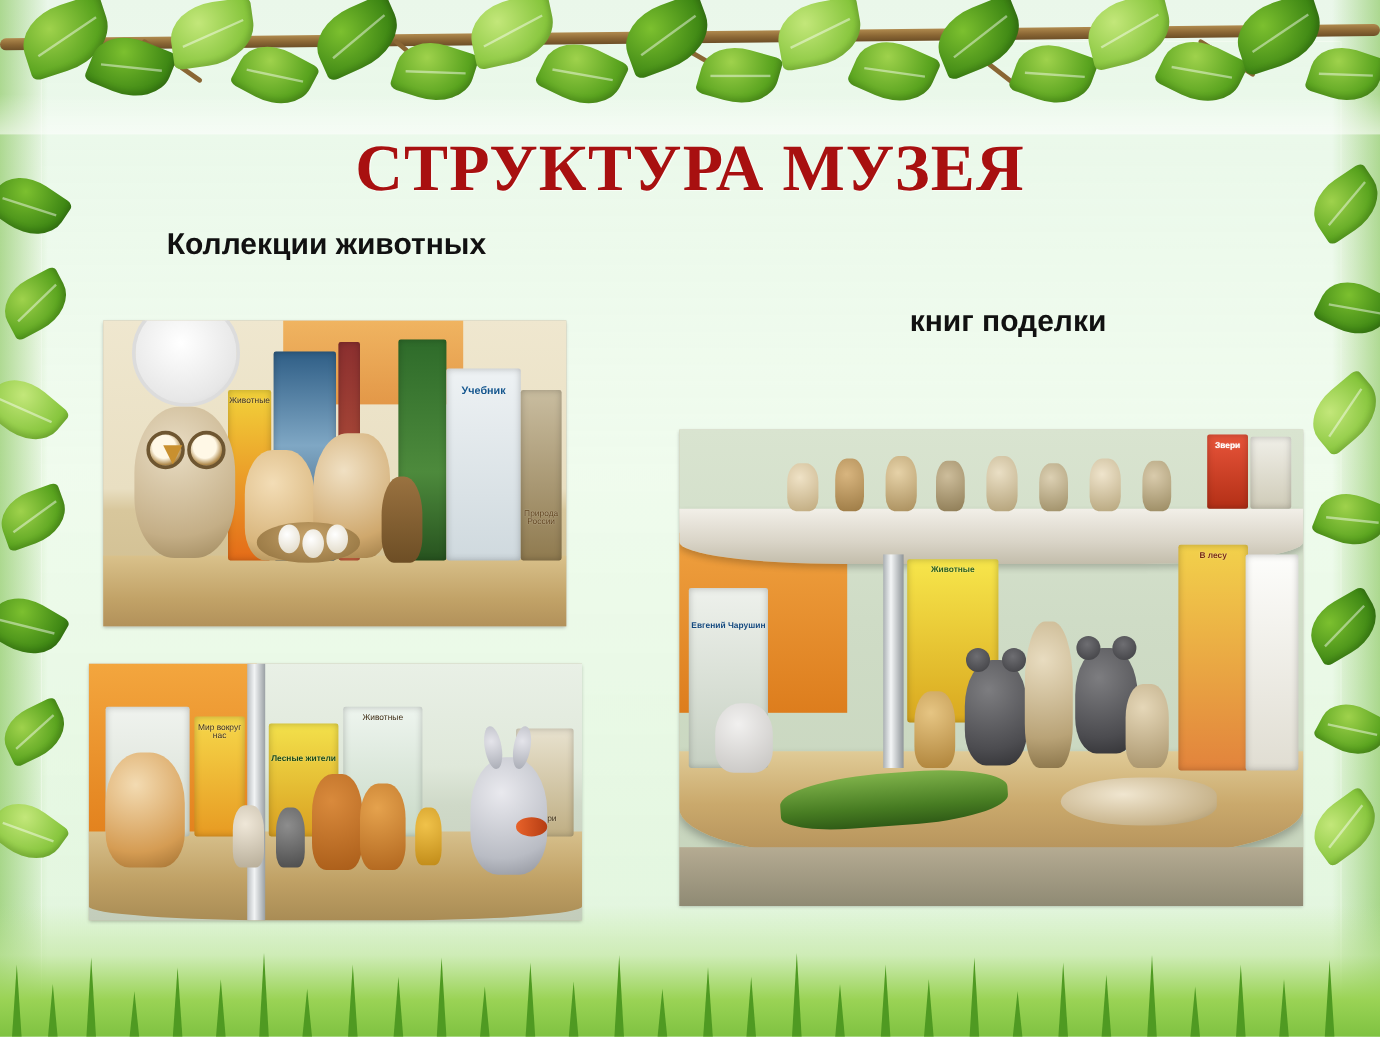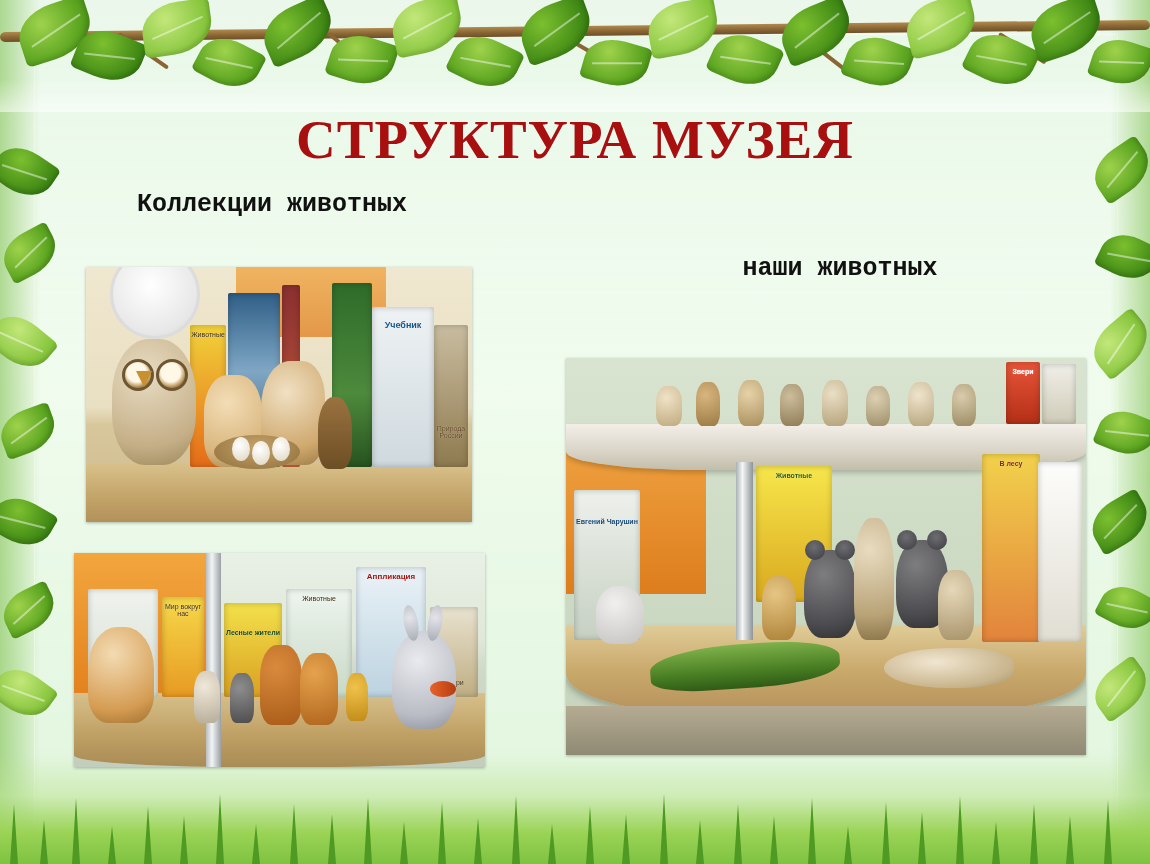--- a/index.html
+++ b/index.html
@@ -119,21 +119,21 @@
     font-family: "Liberation Serif", serif;
     font-size: 55px;
     font-weight: bold;
     color: #a81010;
     letter-spacing: 1px;
     text-shadow: 1px 1px 0 rgba(255,255,255,0.6);
   }
 
   .caption {
     position: absolute;
-    font-family: Liberation Mono, monospace;
+    font-family: Liberation Sans, sans-serif;
     font-size: 25px;
     font-weight: bold;
     color: #111111;
     line-height: 1.34;
     text-align: center;
   }
   #caption-left {
     left: 92px; top: 188px;
     width: 360px;
   }
@@ -407,21 +407,21 @@
     <div class="blade" style="left:1104px;border-bottom-width:64px;"></div>
   </div>
 
   <div class="title">СТРУКТУРА МУЗЕЯ</div>
 
   <div class="caption" id="caption-left">
     <div>Коллекции животных</div>
   </div>
 
   <div class="caption" id="caption-right">
-    <div>наши животных</div>
+    <div>книг поделки</div>
   </div>
 
   <div class="photo" id="photo-owl">
     <div class="scene">
       <div class="wall"></div>
       <div class="wallorange"></div>
       <div class="clock"></div>
       <div class="shelf"></div>
 
       <div class="book" style="left:104px;top:58px;width:36px;height:142px;background:linear-gradient(to bottom,#f2d23a,#e46b18);">
@@ -461,23 +461,20 @@
       <div class="book" style="left:14px;top:36px;width:70px;height:108px;background:linear-gradient(to bottom,#f0f3ef,#d5ddd0);"></div>
       <div class="book" style="left:88px;top:44px;width:42px;height:100px;background:linear-gradient(to bottom,#f6d84a,#e79a22);">
         <span class="ph-book-label">Мир вокруг нас</span>
       </div>
       <div class="book" style="left:150px;top:50px;width:58px;height:94px;background:linear-gradient(to bottom,#f3e14b,#d9a021);">
         <span class="ph-book-label" style="color:#16470f;font-weight:bold;top:26px;">Лесные жители</span>
       </div>
       <div class="book" style="left:212px;top:36px;width:66px;height:108px;background:linear-gradient(to bottom,#eef5ef,#c8d9c6);">
         <span class="ph-book-label">Животные</span>
       </div>
-      <div class="book" style="left:282px;top:14px;width:70px;height:130px;background:linear-gradient(to bottom,#eaf2f7,#bcd3e0);">
-        <span class="ph-book-label" style="color:#a0160f;font-weight:bold;font-size:8px;">Аппликация</span>
-      </div>
       <div class="book" style="left:356px;top:54px;width:48px;height:90px;background:linear-gradient(to bottom,#e8e2cf,#bfae83);">
         <span class="ph-book-label" style="top:72px;">Звери</span>
       </div>
 
       <div style="position:absolute;left:14px;top:74px;width:66px;height:96px;border-radius:44% 44% 30% 30%;background:radial-gradient(circle at 38% 28%,#f3dbb2,#d59c53 70%,#a06f30);"></div>
       <div style="position:absolute;left:186px;top:92px;width:42px;height:80px;border-radius:40% 40% 28% 28%;background:radial-gradient(circle at 38% 28%,#d98a3c,#a95c18);"></div>
       <div style="position:absolute;left:226px;top:100px;width:38px;height:72px;border-radius:40% 40% 28% 28%;background:radial-gradient(circle at 38% 28%,#e5a24d,#b0651d);"></div>
       <div style="position:absolute;left:120px;top:118px;width:26px;height:52px;border-radius:40% 40% 26% 26%;background:radial-gradient(circle at 40% 30%,#efe7d8,#b6ac97);"></div>
       <div style="position:absolute;left:156px;top:120px;width:24px;height:50px;border-radius:40% 40% 26% 26%;background:radial-gradient(circle at 40% 30%,#8d8d8d,#4c4c4c);"></div>
       <div style="position:absolute;left:272px;top:120px;width:22px;height:48px;border-radius:40% 40% 26% 26%;background:radial-gradient(circle at 40% 30%,#f0c24a,#c08a17);"></div>

